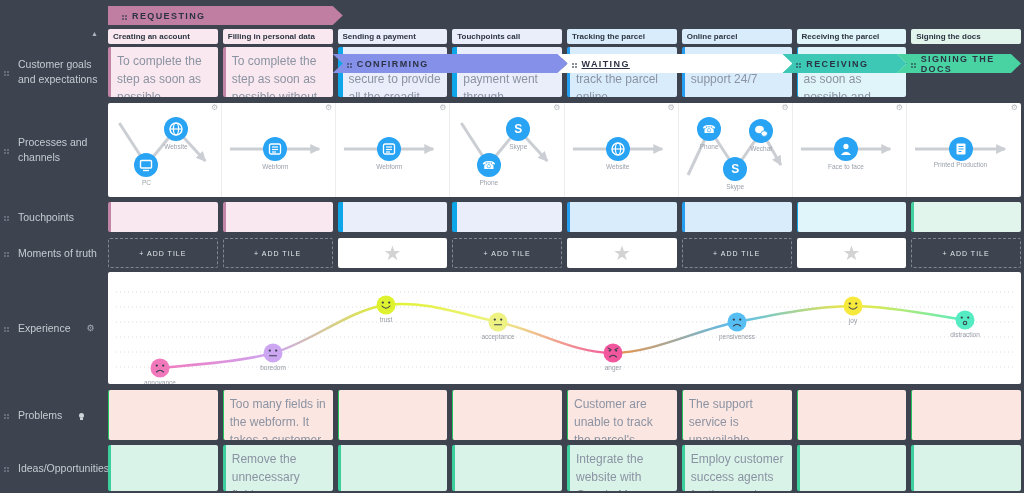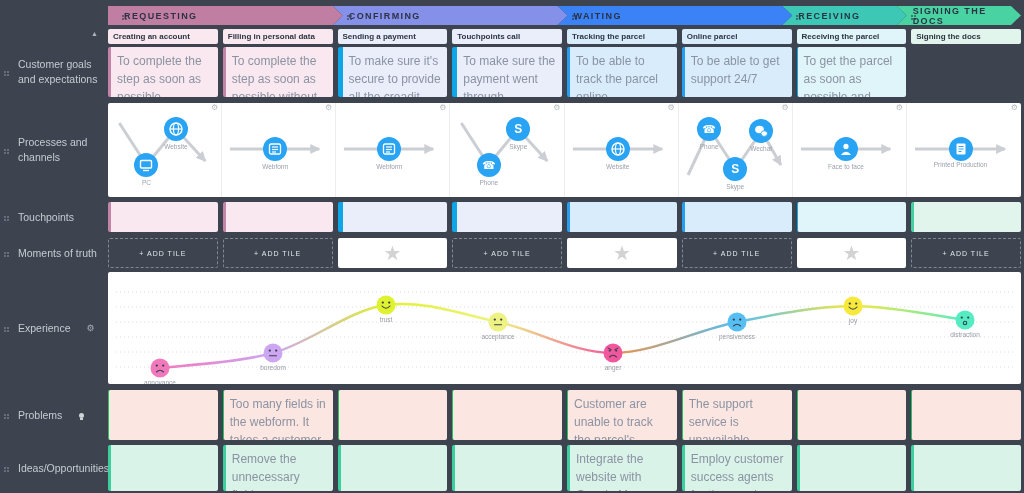--- a/index.html
+++ b/index.html
@@ -14,25 +14,25 @@
   .th-pink { background:#f9e8ef; } .bd-pink { border-left:3px solid #c285a8; }
   .th-lav  { background:#eaedfa; } .bd-lav  { border-left:5px solid #0ea5e9; }
   .th-blue { background:#d9ecfb; } .bd-blue { border-left:3px solid #259ef2; }
   .th-cyan { background:#e0f5f9; } .bd-cyan { border-left:1px solid #0ea5e9; }
   .th-mint { background:#e2f5ec; } .bd-mint { border-left:3px solid #43d0a0; }
   .th-red  { background:#fce6e2; } .bd-red  { border-left:1px solid #22c55e; }
   .th-grn  { background:#d9f3e9; } .bd-grn  { border-left:3px solid #3ecf9f; }
 
   
   #phase-bar { position:absolute; left:108px; right:3px; top:6px; height:19px; display:flex; }
-  .phase { height:19px; display:flex; align-items:center; padding-left:14px; gap:0;
+  .phase { height:19px; display:flex; align-items:center; padding-left:14px; gap:8px;
            font-size:9px; font-weight:bold; letter-spacing:1.4px; color:#2b3244;
            clip-path:polygon(0 0, calc(100% - 10px) 0, 100% 50%, calc(100% - 10px) 100%, 0 100%, 10px 50%); }
   .phase.first { clip-path:polygon(0 0, calc(100% - 10px) 0, 100% 50%, calc(100% - 10px) 100%, 0 100%); }
-  .phase + .phase { margin-left:-10px; }
+  .phase + .phase { margin-left:-10px;margin-top:48px; }
   .ph-a { flex:2; z-index:5; } .ph-b { flex:2; z-index:4; } .ph-c { flex:2; z-index:3; }
   .ph-d { flex:1; z-index:2; } .ph-e { flex:1; z-index:1; }
 
   .dots { width:2px; height:2px; background:currentColor; flex:0 0 2px;
           box-shadow:0 3px 0 0 currentColor, 3px 0 0 0 currentColor, 3px 3px 0 0 currentColor; opacity:.55; }
 
   
   #hdr-row { top:29px; height:15px; }
   .hdr { font-size:8px; font-weight:bold; color:#2d3442; line-height:15px; padding:0 5px; white-space:nowrap; }
 
@@ -126,21 +126,21 @@
 
   <div id="phase-bar">
     <div class="phase first ph-a" style="background: rgb(192, 127, 162);">
       <span class="dots"></span>
       <span>REQUESTING</span>
     </div>
     <div class="phase ph-b" style="background: rgb(133, 144, 232);">
       <span class="dots"></span>
       <span>CONFIRMING</span>
     </div>
-    <div class="phase ph-c" style="background: #3b82f6;">
+    <div class="phase ph-c" style="background: #ffffff; text-decoration: underline;">
       <span class="dots"></span>
       <span>WAITING</span>
     </div>
     <div class="phase ph-d" style="background: rgb(60, 200, 180);">
       <span class="dots"></span>
       <span>RECEIVING</span>
     </div>
     <div class="phase ph-e" style="background: rgb(74, 211, 162);">
       <span class="dots"></span>
       <span>SIGNING THE DOCS</span>

